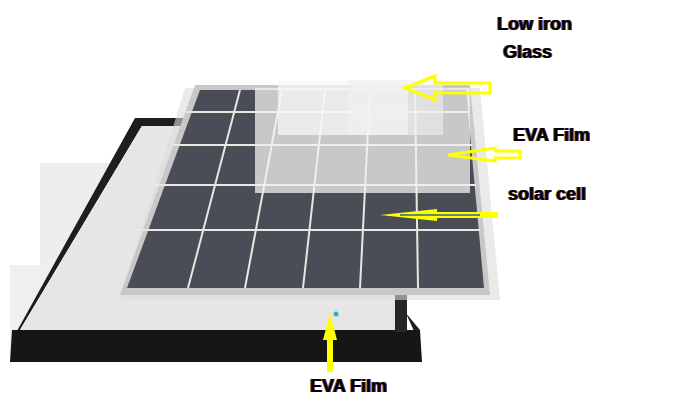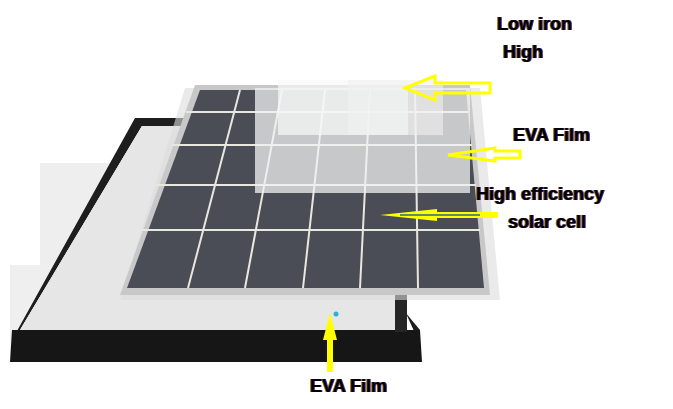--- a/index.html
+++ b/index.html
@@ -59,28 +59,27 @@
       <line x1="400" y1="215" x2="480" y2="215" stroke="#2a6a80" stroke-width="1.5"></line>
     </g>
     <g>
       <polygon points="330,313 337,340 333,340 333,372 327,372 327,340 323,340" fill="#ffff00"></polygon>
       <circle cx="336" cy="314" r="2.5" fill="#30b0d0"></circle>
     </g>
   </svg>
 
   <div class="label" style="left:497px; top:10px;">
     <div>Low iron</div>
-    <div style="padding-left:6px;">High</div>
+    <div style="padding-left:6px;">Glass</div>
   </div>
 
   <div class="label" style="left:513px; top:121px;">
     <div>EVA Film</div>
   </div>
 
   <div class="label" style="left:476px; top:180px;">
-    <div>High efficiency</div>
     <div style="padding-left:32px;">solar cell</div>
   </div>
 
   <div class="label" style="left:310px; top:372px;">
     <div>EVA Film</div>
   </div>
 </div>
 
 </body></html>

